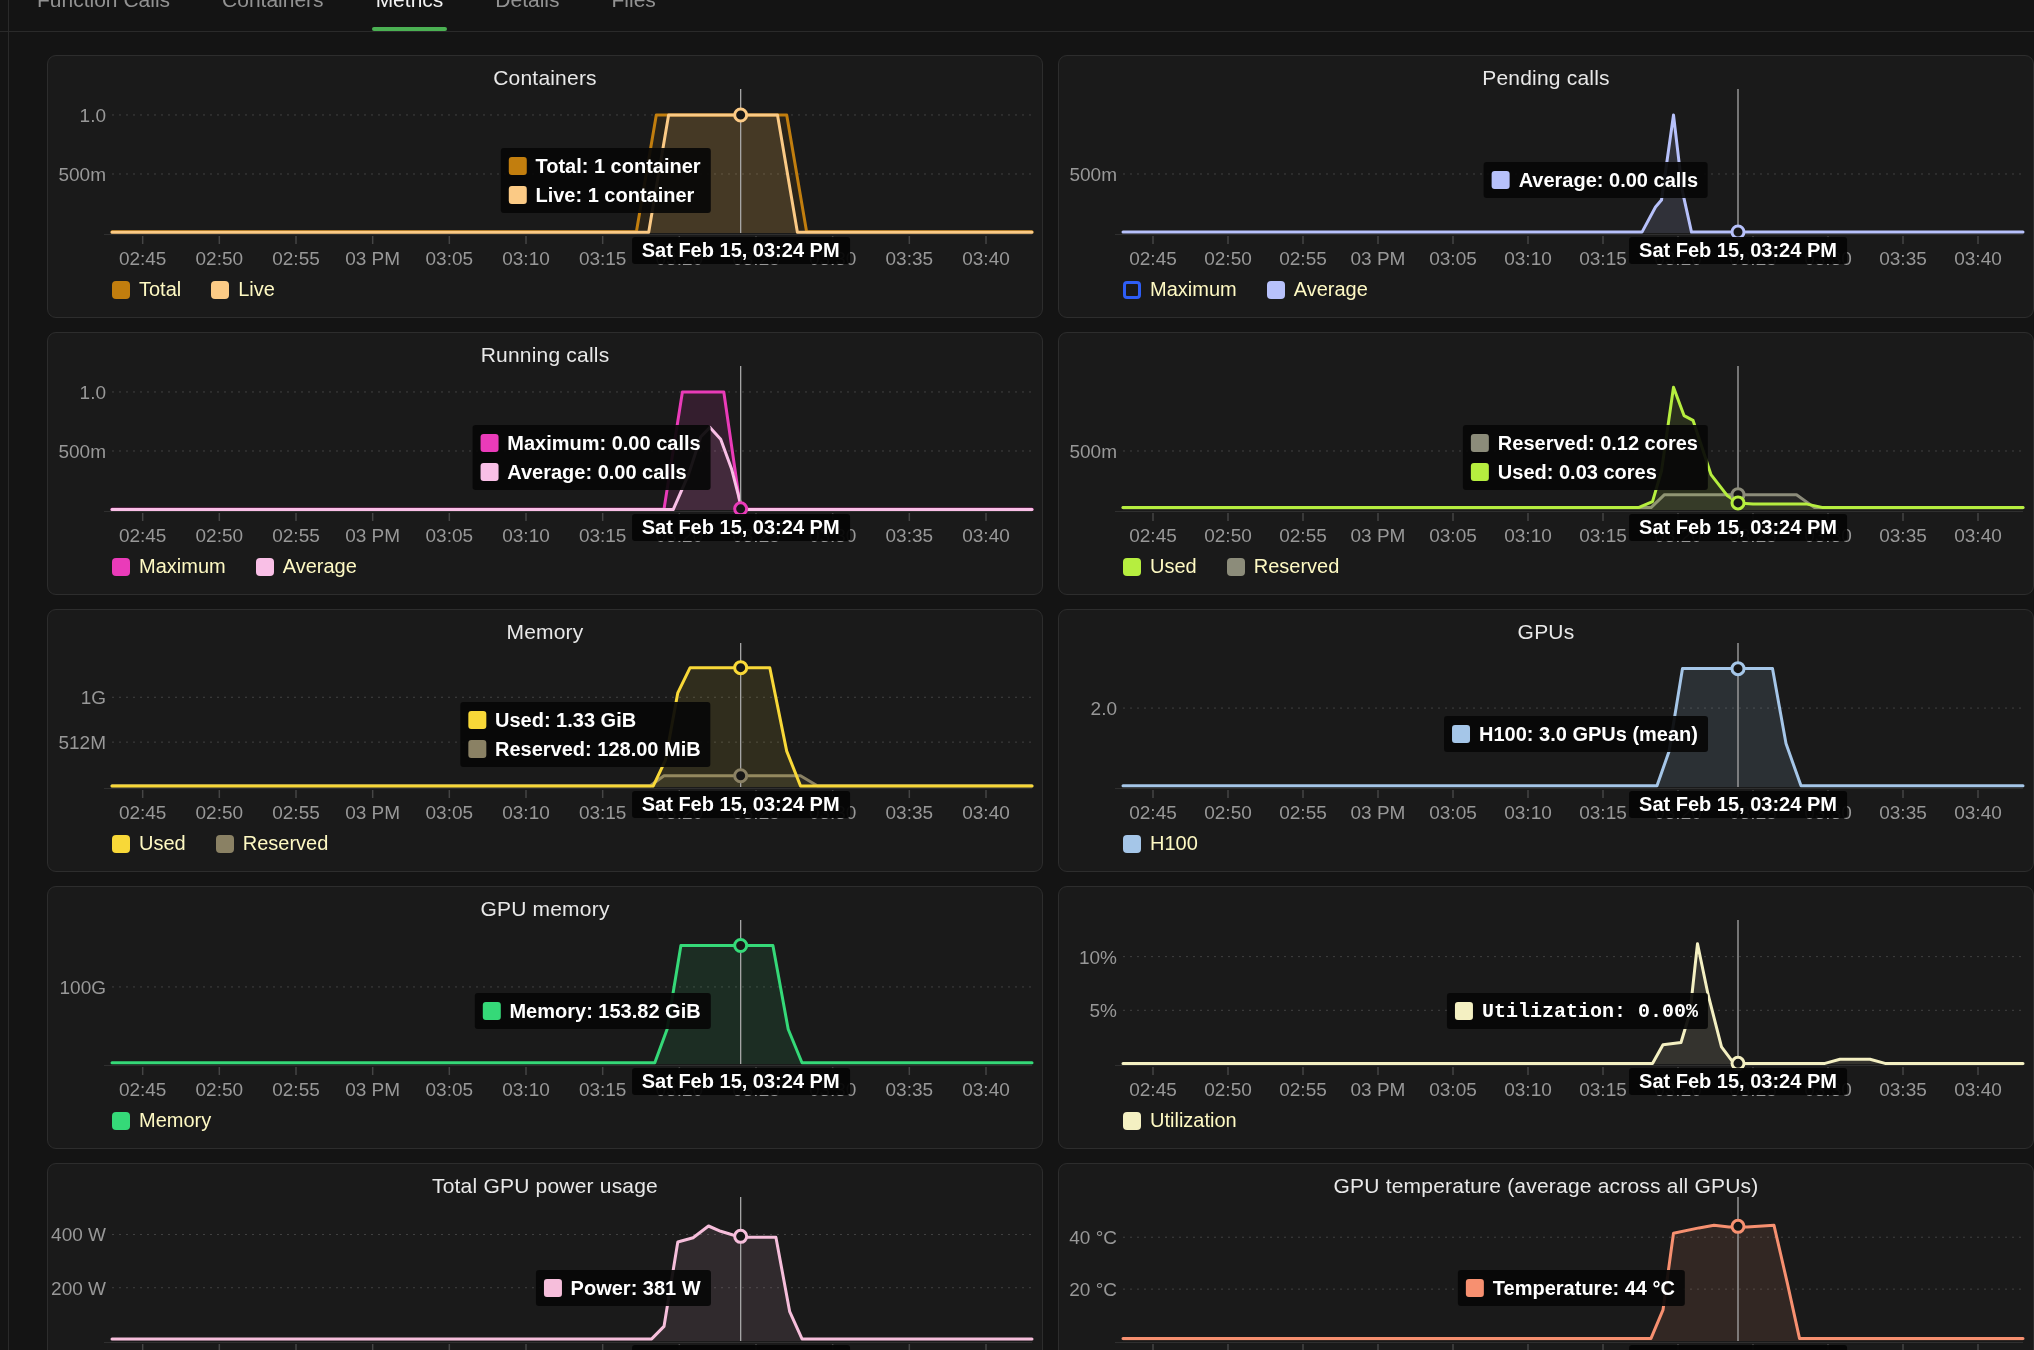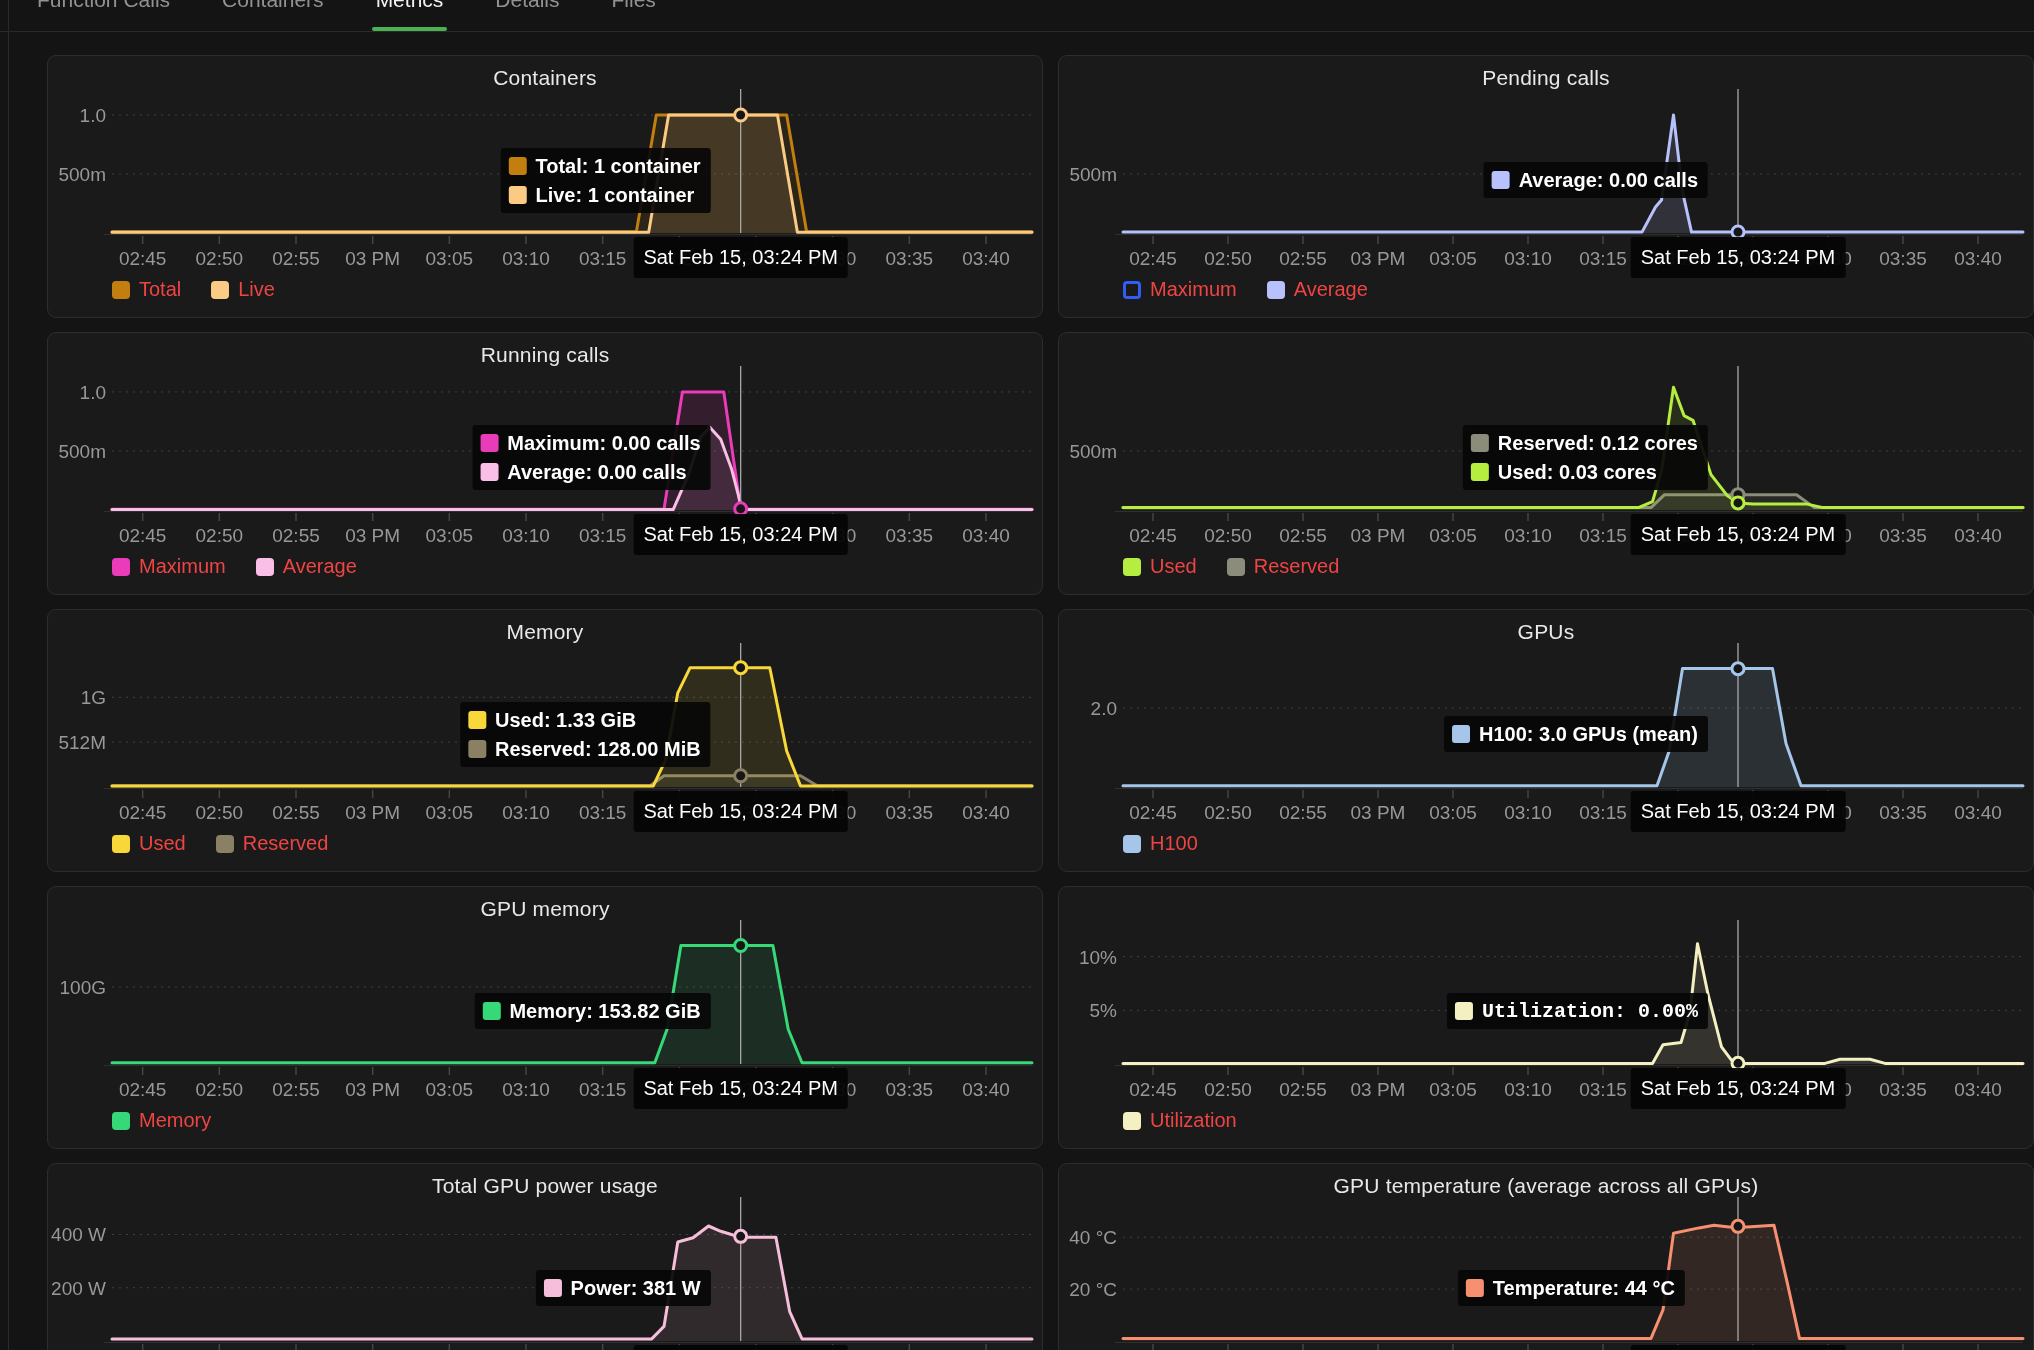--- a/index.html
+++ b/index.html
@@ -38,29 +38,29 @@
   .panel svg{position:absolute;left:0;top:0;}
   .tooltip{
     position:absolute;z-index:5;background:rgba(8,8,8,.93);border-radius:3px;
     padding:5px 10px 5px 8px;display:flex;flex-direction:column;gap:3px;white-space:nowrap;
   }
   .tooltip .row{display:flex;align-items:center;gap:9px;height:26px;}
   .tooltip .chip{width:18px;height:18px;border-radius:3px;flex:0 0 auto;}
   .tooltip .txt{font-size:20px;font-weight:bold;color:#ffffff;}
   .datepill{
     position:absolute;z-index:6;transform:translateX(-50%);
-    background:rgba(5,5,5,.95);border-radius:3px;padding:9px 10px;
-    font-size:20px;font-weight:normal;color:#fff;white-space:nowrap;
+    background:rgba(5,5,5,.95);border-radius:3px;padding:2px 10px;
+    font-size:20px;font-weight:bold;color:#fff;white-space:nowrap;
   }
   .legend{
     position:absolute;left:64px;top:222px;display:flex;gap:30px;align-items:center;z-index:3;
   }
   .legend .item{display:flex;align-items:center;gap:9px;cursor:pointer;}
   .legend .chip{width:18px;height:18px;border-radius:4px;box-sizing:border-box;}
-  .legend .lbl{font-size:20px;color:#ef4444;text-align:right;}
+  .legend .lbl{font-size:20px;color:#fef9c3;text-align:right;}
 </style>
 </head>
 <body>
 
 <div class="left-edge"></div>
 
 <nav class="tabbar" id="tabbar">
     <div class="tab">Function Calls</div>
     <div class="tab">Containers</div>
     <div class="tab active">Metrics</div>

